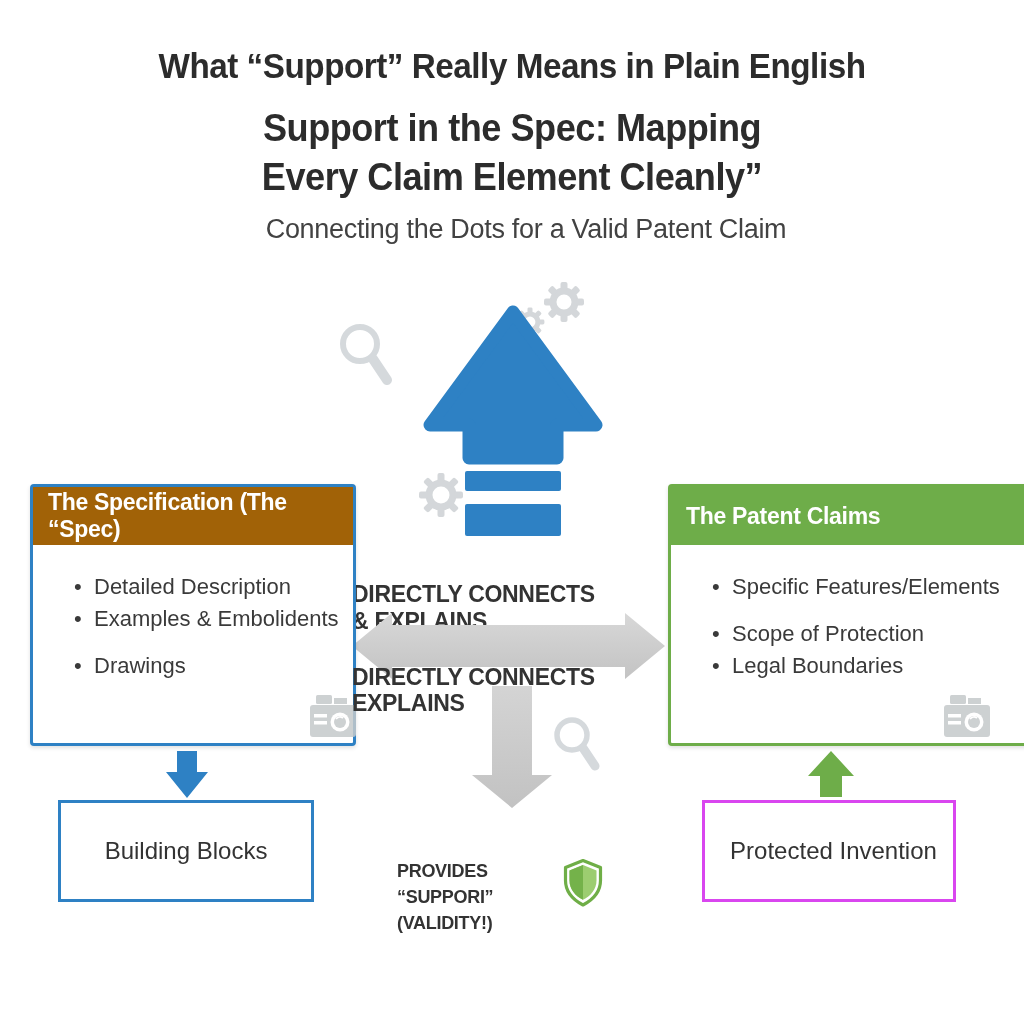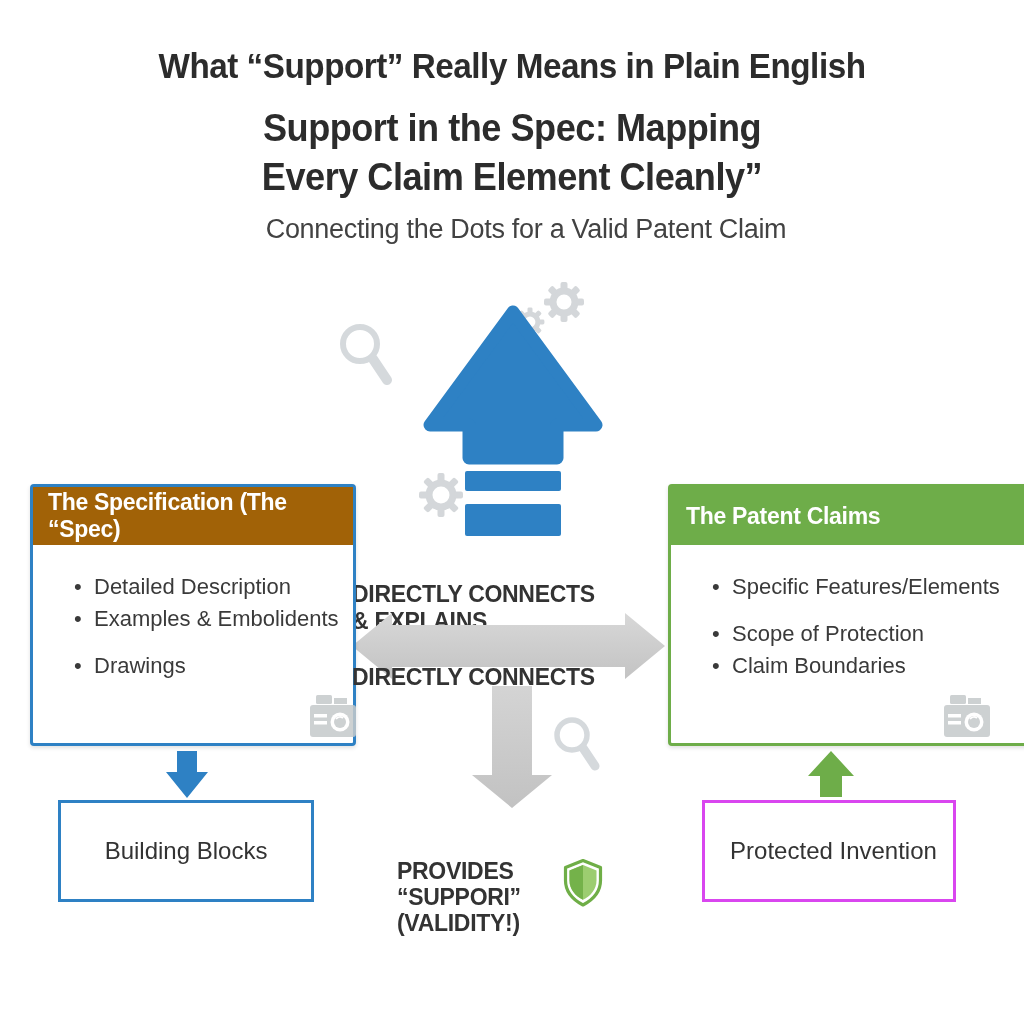--- a/index.html
+++ b/index.html
@@ -46,21 +46,21 @@
   .bullets li.gap { margin-top:15px; }
 
   
   .center-label {
     position:absolute; text-align:left; font-weight:700; color:#333;
     letter-spacing:-0.3px;
     margin-top:37px;
   }
   #connect-label { left:352px; top:544px; width:320px; font-size:23px; line-height:27px; }
   #horiz-label   { left:352px; top:627px; width:313px; font-size:23px; line-height:26px; z-index:3; }
-  #support-label { left:397px; top:821px; width:220px; font-size:23px; line-height:26px; }
+  #support-label { left:397px; top:821px; width:220px; font-size:18px; line-height:26px; }
 
   
   .result-box {
     position:absolute; top:800px; height:102px; background:#fff;
     display:flex; align-items:center; justify-content:center;
     font-size:24px; color:#333; box-sizing:border-box;
   }
   #building-box  { left:58px;  width:256px; border:3px solid #2e81c4; }
   #protected-box { left:702px; width:254px; border:3px solid #d946ef;padding-left:9px; }
 
@@ -144,20 +144,21 @@
     <defs>
       <linearGradient id="grayGrad" x1="0" y1="0" x2="0" y2="1">
         <stop offset="0" stop-color="#d8d8d8"></stop>
         <stop offset="1" stop-color="#c3c3c3"></stop>
       </linearGradient>
     </defs>
     <path d="M0 33 L40 0 V12 H273 V0 L313 33 L273 66 V54 H40 V66 Z" fill="url(#grayGrad)"></path>
   </svg>
   <div id="horiz-label" class="center-label">
     <div>DIRECTLY CONNECTS</div>
+    <div>EXPLAINS</div>
   </div>
 
   <svg class="abs" style="left:472px; top:686px;" width="80" height="122" viewBox="0 0 80 122">
     <path d="M20 0 H60 V89 H80 L40 122 L0 89 H20 Z" fill="url(#grayGrad2)"></path>
     <defs>
       <linearGradient id="grayGrad2" x1="0" y1="0" x2="0" y2="1">
         <stop offset="0" stop-color="#d4d4d4"></stop>
         <stop offset="1" stop-color="#c2c2c2"></stop>
       </linearGradient>
     </defs>
@@ -209,21 +210,21 @@
   <div id="claims-box" class="info-box">
     <div class="box-header">
       <span>The Patent Claims</span>
     </div>
     <ul class="bullets">
       <li>
         <span>Specific Features/Elements</span></li>
       <li class="gap">
         <span>Scope of Protection</span></li>
       <li>
-        <span>Claim Boundaries</span></li>
+        <span>Legal Boundaries</span></li>
     </ul>
     <svg class="abs deco" style="left:272px; top:208px;" width="48" height="44" viewBox="0 0 48 44" opacity="0.75">
       <g fill="#c5c9cb">
         <rect x="7" y="0" width="16" height="9" rx="1.5"></rect>
         <rect x="25" y="3" width="13" height="6"></rect>
         <rect x="1" y="10" width="46" height="32" rx="3"></rect>
       </g>
       <rect x="5" y="19" width="13" height="3.5" fill="#fff"></rect>
       <rect x="5" y="26" width="13" height="3.5" fill="#fff"></rect>
       <circle cx="31" cy="27" r="9.5" fill="#fff"></circle>

